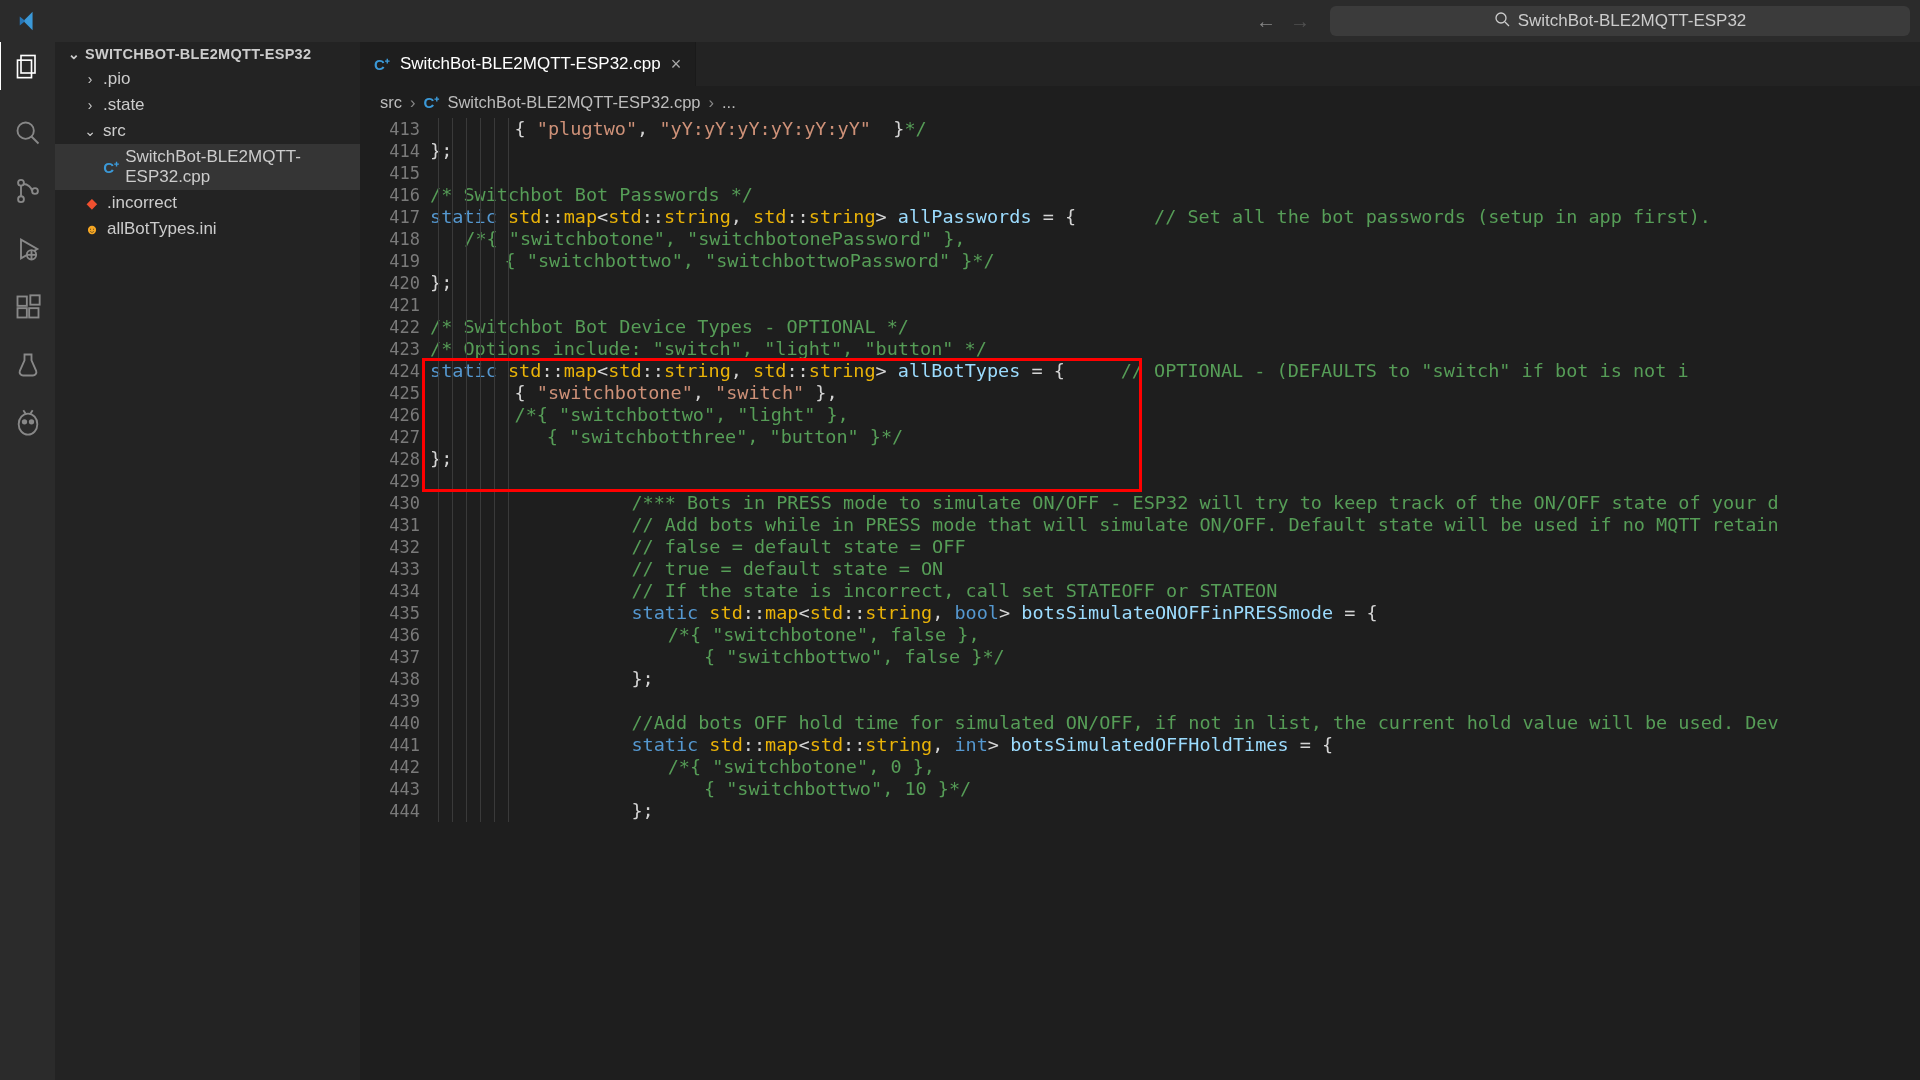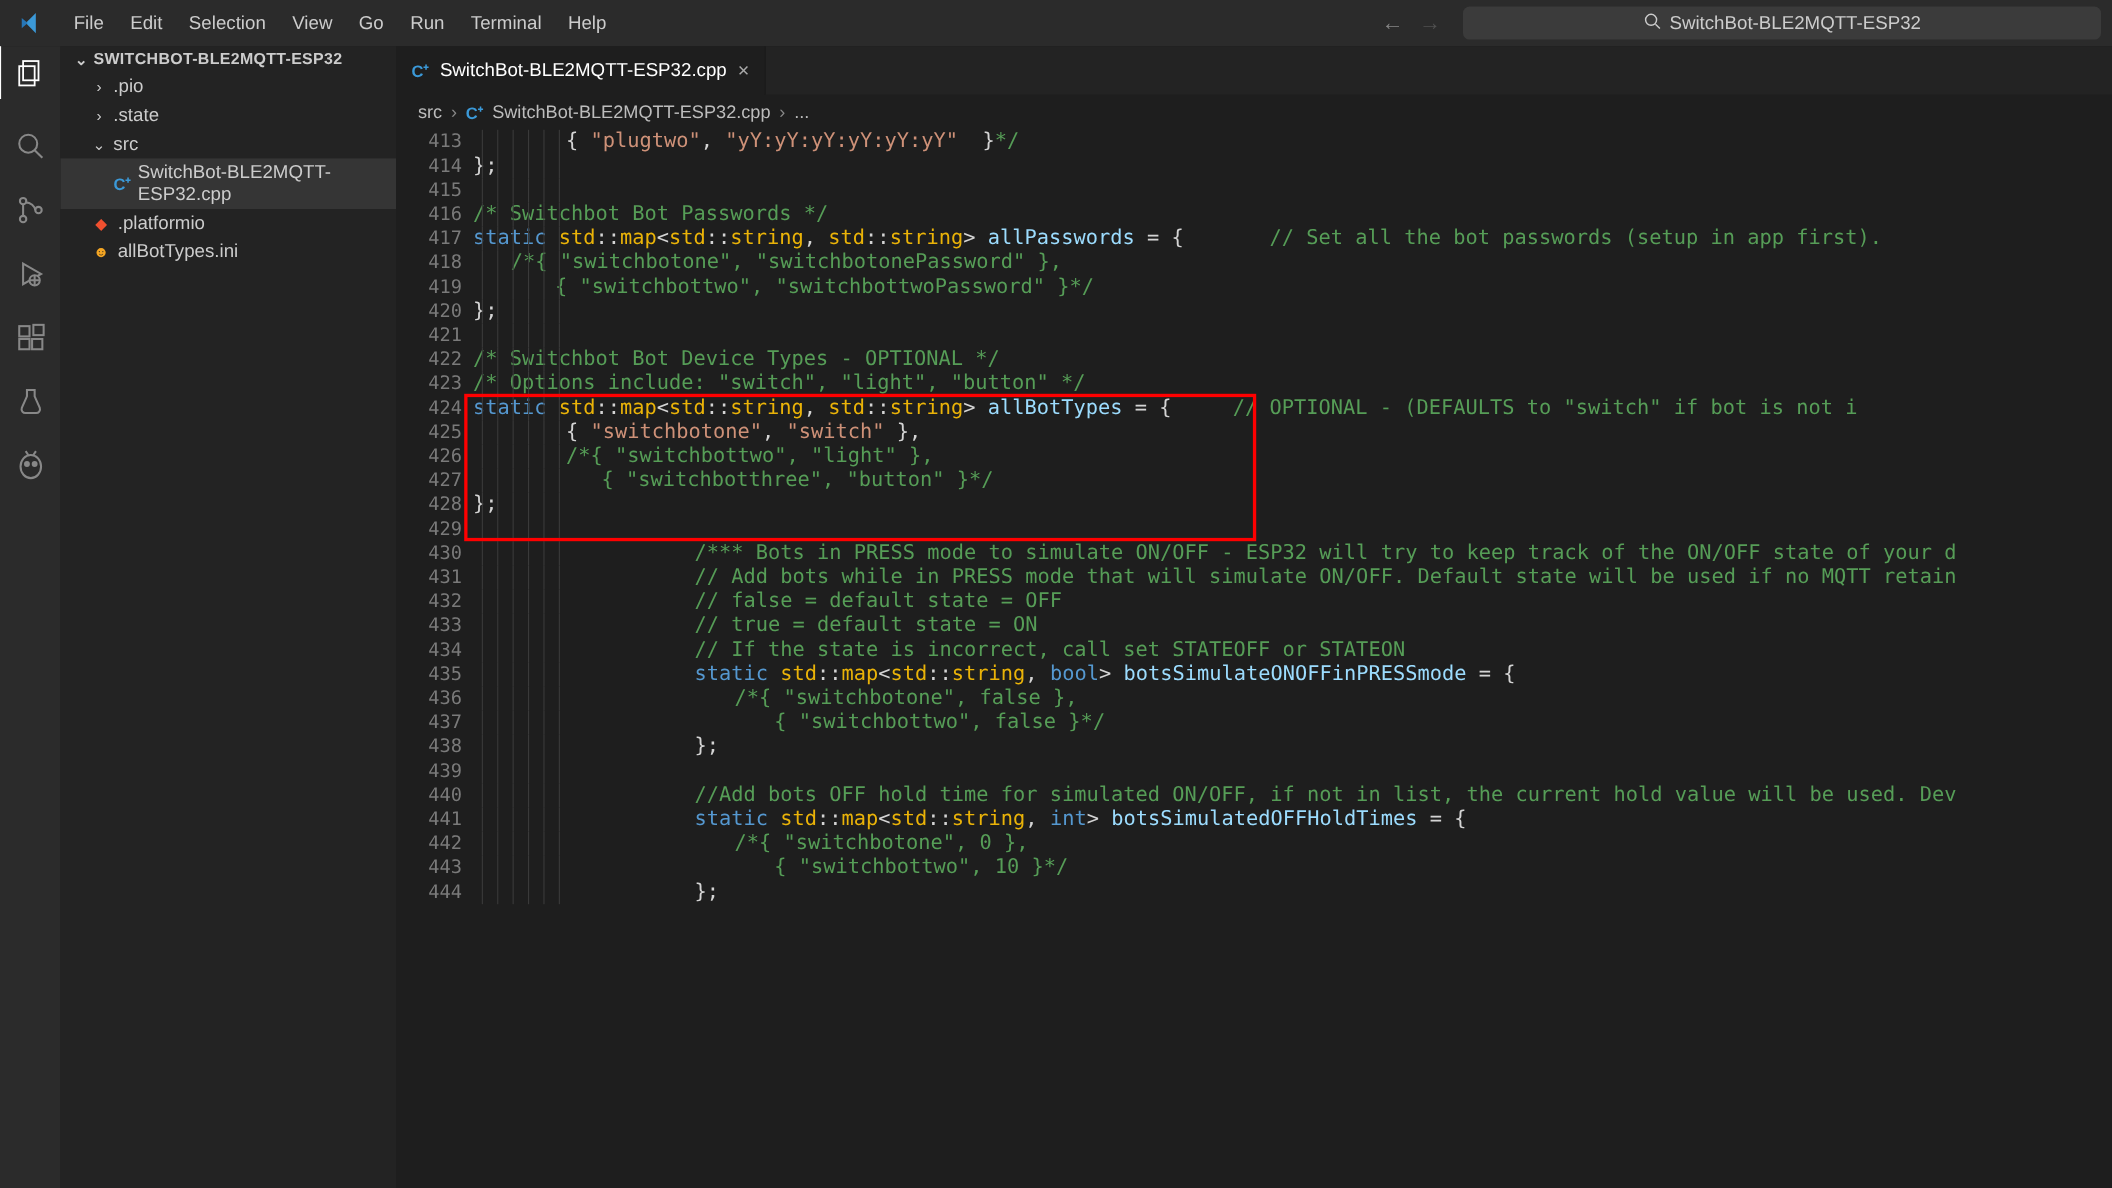--- a/index.html
+++ b/index.html
@@ -53,30 +53,20 @@
 </head>
 <body>
 
 <div class="titlebar">
   <div class="vscode-logo">
     <svg viewBox="0 0 24 24" fill="none">
         <path d="M17 2L7 12L17 22V2Z" fill="#3b99d8"></path>
         <path d="M3 7L9 12L3 17V7Z" fill="#2776b6"></path>
       </svg>
   </div>
-  <div class="menu" id="menu">
-      <div class="menu-item">File</div>
-      <div class="menu-item">Edit</div>
-      <div class="menu-item">Selection</div>
-      <div class="menu-item">View</div>
-      <div class="menu-item">Go</div>
-      <div class="menu-item">Run</div>
-      <div class="menu-item">Terminal</div>
-      <div class="menu-item">Help</div>
-    </div>
   <div class="nav-arrows">
     <span class="nav-arrow">←</span>
     <span class="nav-arrow" style="opacity:0.4">→</span>
   </div>
   <div class="search-box">
     <span>
       <svg width="16" height="16" viewBox="0 0 16 16" fill="none" stroke="#ccc" stroke-width="1.3">
           <circle cx="7" cy="7" r="5"></circle>
           <line x1="11" y1="11" x2="15" y2="15"></line>
         </svg>
@@ -160,21 +150,21 @@
         <div class="tree-item nested selected">
           <span class="file-icon">
             <span class="cpp-icon">C⁺</span>
           </span>
           <span>SwitchBot-BLE2MQTT-ESP32.cpp</span>
         </div>
         <div class="tree-item">
           <span class="file-icon">
             <span class="git-icon">◆</span>
           </span>
-          <span>.platformio</span>
+          <span>.incorrect</span>
         </div>
         <div class="tree-item">
           <span class="file-icon">
             <span class="pio-icon">☻</span>
           </span>
           <span>allBotTypes.ini</span>
         </div>
       </div>
   </div>
 

